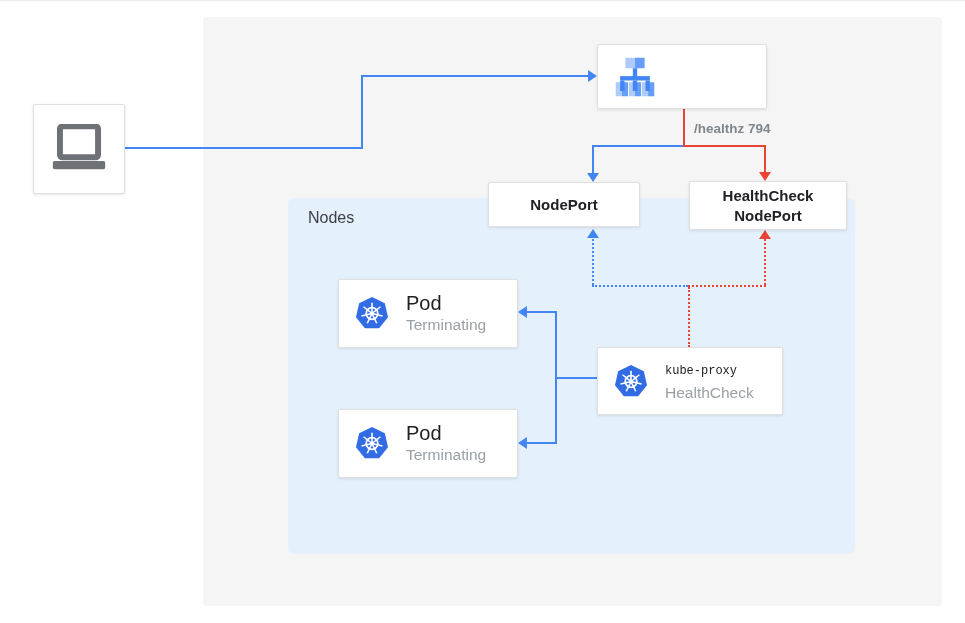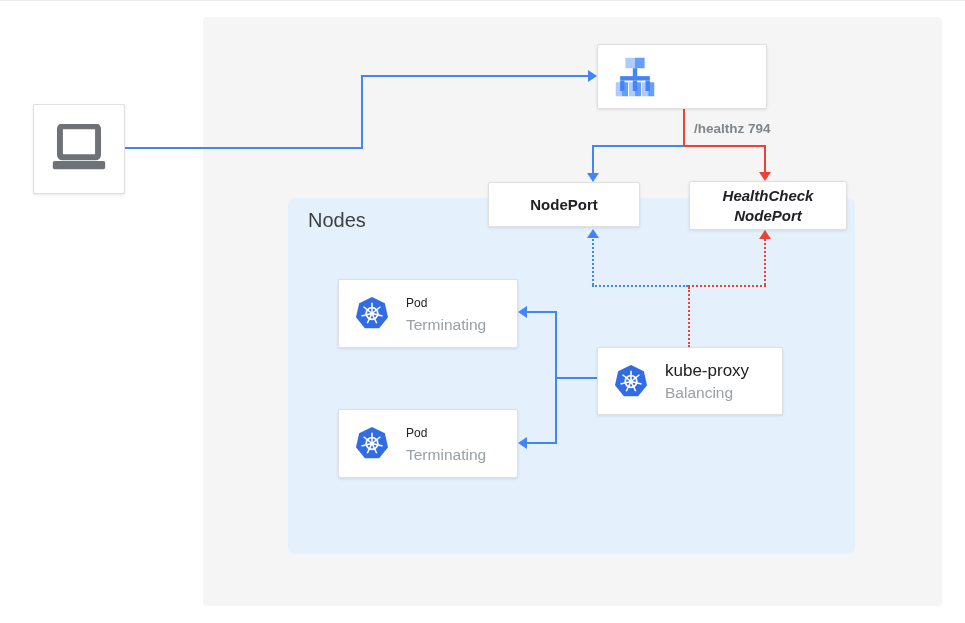--- a/index.html
+++ b/index.html
@@ -10,34 +10,34 @@
   }
   .gray-panel{
     position:absolute;left:203px;top:16px;width:739px;height:589px;
     background:var(--c-panel_gray,#F5F5F5);border-radius:4px;
   }
   .nodes-panel{
     position:absolute;left:288px;top:197px;width:567px;height:356px;
     background:var(--c-nodes_bg,#E4F0FC);border-radius:6px;
   }
   .nodes-label{
-    position:absolute;left:308px;top:208px;font-size:20px;color:#3C4043;
+    position:absolute;left:308px;top:208px;font-size:16px;color:#3C4043;
   }
   .card{
     position:absolute;background:#fff;border:1px solid var(--c-card_border,#E0E0E0);
     border-radius:2px;box-shadow:0 1px 3px rgba(0,0,0,.10);
     display:flex;align-items:center;box-sizing:border-box;
   }
   .card .txt{display:flex;flex-direction:column;justify-content:center;}
-  .title{font-size:12px;color:var(--c-text_dark,#202124);line-height:22px;}
+  .title{font-size:20px;color:var(--c-text_dark,#202124);line-height:22px;}
   .subtitle{font-size:15.5px;color:#9AA0A6;line-height:21px;}
   .lb-label{font-size:15px;color:var(--c-text_gray,#80868B);line-height:21px;width:92px;}
   .port-label{font-size:15px;font-weight:bold;color:var(--c-text_dark,#202124);
     text-align:center;width:100%;line-height:20px;}
-  .hc-inner{width:120px;margin:16px auto;font-style:italic;}
+  .hc-inner{width:120px;margin:16px auto;}
   .healthz{
     position:absolute;left:694px;top:120px;font-size:13.5px;font-weight:bold;
     color:var(--c-text_gray,#80868B);
   }
   
   .hline{position:absolute;height:2px;background:var(--c-blue,#4285F4);}
   .vline{position:absolute;width:2px;background:var(--c-blue,#4285F4);}
   .redl{background:var(--c-red,#EA4335);}
   .dot-h{position:absolute;height:0;border-top:2px dotted var(--c-blue,#4285F4);}
   .dot-v{position:absolute;width:0;border-left:2px dotted var(--c-blue,#4285F4);}
@@ -174,18 +174,18 @@
         <line x1="50" y1="50" x2="80.2" y2="56.9"></line>
           <line x1="50" y1="50" x2="63.5" y2="77.9"></line>
         <line x1="50" y1="50" x2="36.5" y2="77.9"></line>
           <line x1="50" y1="50" x2="19.8" y2="56.9"></line>
         <line x1="50" y1="50" x2="25.8" y2="30.7"></line>
       </g>
       <circle cx="50" cy="50" r="16.5" fill="none" stroke="#fff" stroke-width="5"></circle>
       <circle cx="50" cy="50" r="5.5" fill="#fff"></circle>
     </svg>
     <div class="txt">
-      <div class="title" style="font-size:17px;">kube-proxy</div>
-      <div class="subtitle">Balancing</div>
+      <div class="title" style="font-size:12px;font-family:Liberation Mono, monospace;">kube-proxy</div>
+      <div class="subtitle">HealthCheck</div>
     </div>
   </div>
 
 </div>
 
 </body></html>

